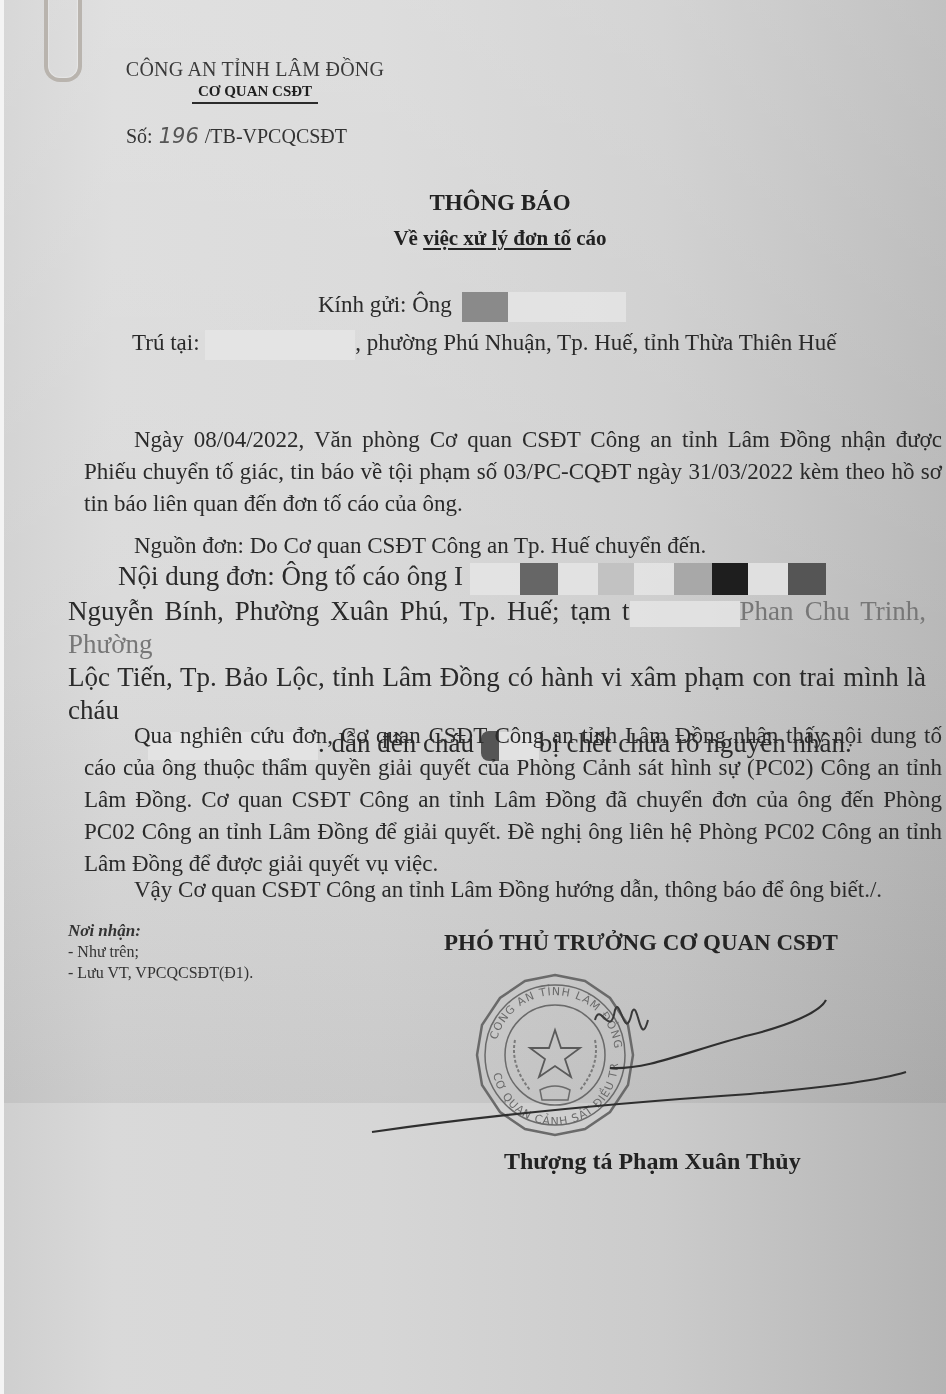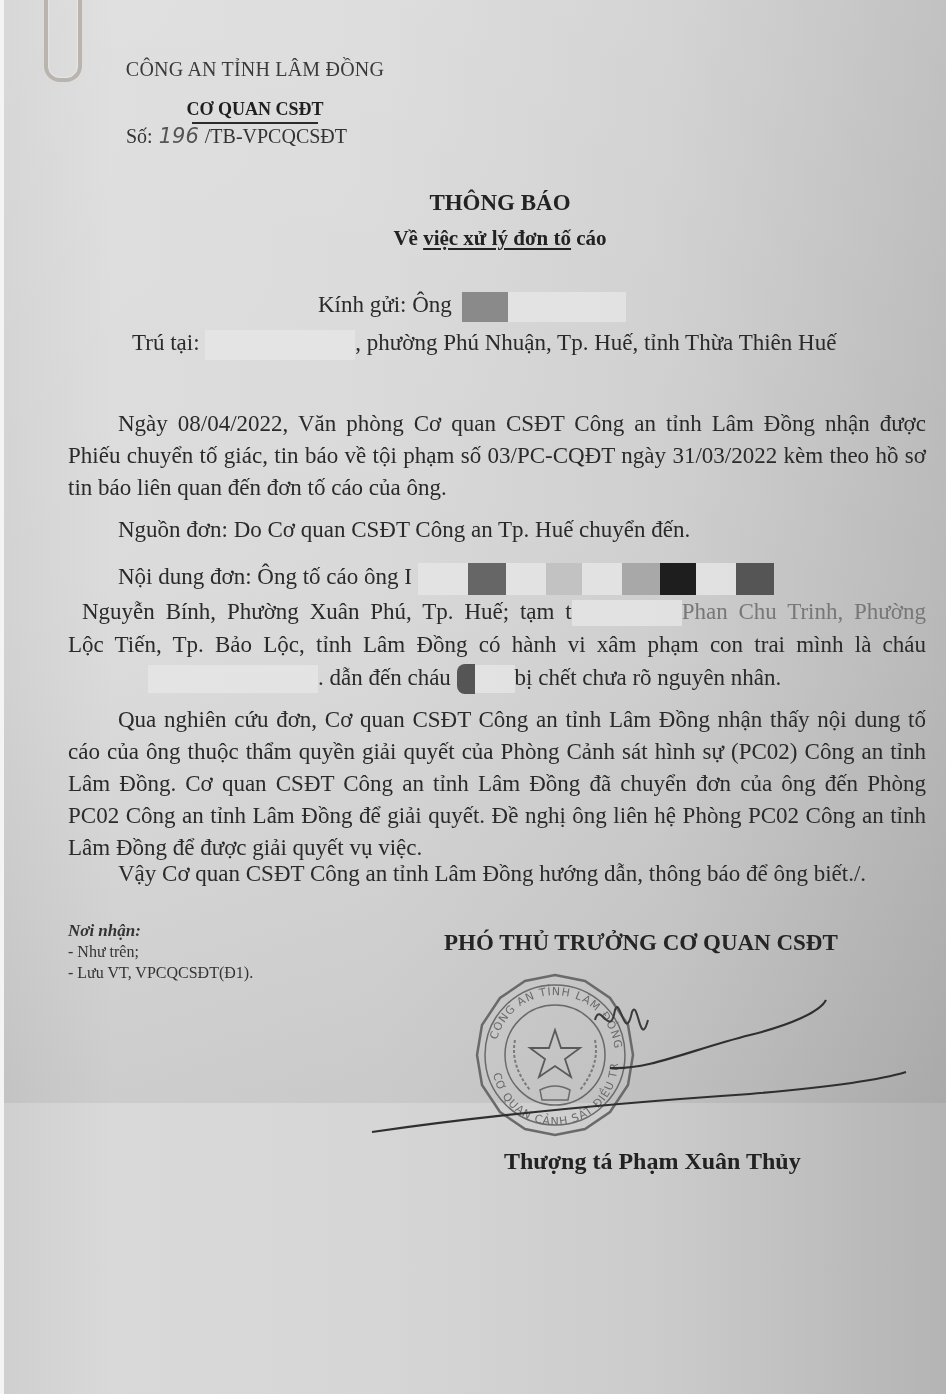--- a/index.html
+++ b/index.html
@@ -7,36 +7,36 @@
     background:linear-gradient(90deg,#cfcfcf 0%,#d9d9d9 12%,#d6d6d6 40%,#cbcbcb 70%,#b4b4b4 100%);
     font-family:"Liberation Serif","DejaVu Serif",serif;color:#2a2a2a;}
   .page{position:absolute;left:0;top:0;width:946px;height:1103px;
     background:linear-gradient(180deg,rgba(255,255,255,0.18) 0%,rgba(255,255,255,0.05) 60%,rgba(0,0,0,0.06) 100%);}
   .left-edge{position:absolute;left:0;top:0;width:4px;height:1394px;background:#f4f4f4;}
   .clip{position:absolute;left:44px;top:-6px;width:30px;height:84px;border:4px solid #b9b4ae;border-top:none;
     border-radius:0 0 16px 16px;box-shadow:inset 0 0 2px #fff;}
   .abs{position:absolute;}
   .hdr-l{left:100px;top:58px;width:310px;text-align:center;}
   .hdr-l .org1{font-size:20px;letter-spacing:0.2px;color:#3a3a3a;}
-  .hdr-l .org2{font-size:18px;font-weight:bold;margin-top:18px;color:#1f1f1f;}
+  .hdr-l .org2{font-size:15px;font-weight:bold;margin-top:2px;color:#1f1f1f;}
   .hdr-l .rule{width:126px;height:2px;background:#2b2b2b;margin:2px auto 0 auto;}
   .so{left:126px;top:124px;font-size:20px;color:#333;}
   .so .num{font-family:"DejaVu Sans",sans-serif;font-style:italic;font-size:21px;color:#555;margin:0 6px;}
   .hdr-r{left:440px;top:62px;width:480px;text-align:center;}
   .hdr-r .nation{font-size:20px;letter-spacing:0.2px;color:#2a2a2a;}
   .hdr-r .motto{font-size:20px;font-weight:bold;margin-top:6px;color:#1f1f1f;}
   .hdr-r .rule{width:276px;height:2px;background:#2b2b2b;margin:3px auto 0 auto;}
   .hdr-r .date{font-size:21px;font-style:italic;margin-top:6px;color:#333;}
   .title{left:0;width:1000px;top:190px;text-align:center;font-size:23px;font-weight:bold;color:#222;}
   .subtitle{left:0;width:1000px;top:226px;text-align:center;font-size:21px;font-weight:bold;color:#222;}
   .subtitle u{text-decoration-thickness:2px;text-underline-offset:3px;}
   .to{left:318px;top:292px;font-size:23px;}
   .addr{left:132px;top:330px;font-size:23px;}
   .redact{display:inline-block;vertical-align:middle;}
-  p.body{position:absolute;left:68px;width:858px;margin:0;font-size:23px;line-height:32px;text-align:justify;}
+  p.body{position:absolute;left:68px;width:858px;margin:16px;font-size:23px;line-height:32px;text-align:justify;}
   .indent{display:inline-block;width:50px;}
   .recv{left:68px;top:920px;font-size:16px;color:#333;line-height:21px;}
   .recv .lbl{font-weight:bold;font-style:italic;font-size:17px;}
   .sign-title{left:444px;top:930px;font-size:23px;font-weight:bold;color:#252525;}
   .seal{left:470px;top:970px;width:170px;height:170px;}
   .sig{left:370px;top:990px;width:540px;height:150px;}
   .signer{left:504px;top:1148px;font-size:24px;font-weight:bold;color:#222;}
   .blur{background:rgba(230,230,230,0.8);}
 </style>
 </head>
@@ -69,25 +69,25 @@
   </div>
   <div class="abs addr">
     <span>Trú tại:</span>
     <span class="redact blur" style="width:150px;height:30px;"></span><span>, phường Phú Nhuận, Tp. Huế, tỉnh Thừa Thiên Huế</span>
   </div>
 
   <p class="body" style="top:408px;"><span class="indent"></span><span>Ngày 08/04/2022, Văn phòng Cơ quan CSĐT Công an tỉnh Lâm Đồng nhận được Phiếu chuyển tố giác, tin báo về tội phạm số 03/PC-CQĐT ngày 31/03/2022 kèm theo hồ sơ tin báo liên quan đến đơn tố cáo của ông.</span></p>
 
   <p class="body" style="top:514px;"><span class="indent"></span><span>Nguồn đơn: Do Cơ quan CSĐT Công an Tp. Huế chuyển đến.</span></p>
 
-  <div class="abs" style="left:68px;top:560px;width:858px;font-size:23px;line-height:33px;">
+  <div class="abs" style="left:68px;top:560px;width:858px;font-size:27px;line-height:33px;">
     <div><span class="indent"></span><span>Nội dung đơn: Ông tố cáo ông I</span>
       <span class="redact blur" style="width:50px;height:32px;"></span><span class="redact" style="width:38px;height:32px;background:#666;"></span><span class="redact blur" style="width:40px;height:32px;"></span><span class="redact" style="width:36px;height:32px;background:#c2c2c2;"></span><span class="redact blur" style="width:40px;height:32px;"></span><span class="redact" style="width:38px;height:32px;background:#a8a8a8;"></span><span class="redact" style="width:36px;height:32px;background:#1e1e1e;"></span><span class="redact blur" style="width:40px;height:32px;"></span><span class="redact" style="width:38px;height:32px;background:#555;"></span>
     </div>
-    <div style="text-align:justify;text-align-last:justify;margin-left:14px;"><span>Nguyễn Bính, Phường Xuân Phú, Tp. Huế; tạm t</span><span class="redact blur" style="width:110px;height:26px;"></span><span style="color:#777;">Phan Chu Trinh, Phường</span></div>
+    <div style="text-align:justify;text-align-last:justify;"><span>Nguyễn Bính, Phường Xuân Phú, Tp. Huế; tạm t</span><span class="redact blur" style="width:110px;height:26px;"></span><span style="color:#777;">Phan Chu Trinh, Phường</span></div>
     <div style="text-align:justify;text-align-last:justify;"><span>Lộc Tiến, Tp. Bảo Lộc, tỉnh Lâm Đồng có hành vi xâm phạm con trai mình là cháu</span></div>
     <div style="padding-left:80px;"><span class="redact blur" style="width:170px;height:28px;"></span><span>. dẫn đến cháu</span>
       <span class="redact" style="width:18px;height:30px;background:#555;border-radius:8px 0 0 8px;"></span><span class="redact blur" style="width:40px;height:28px;"></span><span>bị chết chưa rõ nguyên nhân.</span></div>
   </div>
 
   <p class="body" style="top:704px;"><span class="indent"></span><span>Qua nghiên cứu đơn, Cơ quan CSĐT Công an tỉnh Lâm Đồng nhận thấy nội dung tố cáo của ông thuộc thẩm quyền giải quyết của Phòng Cảnh sát hình sự (PC02) Công an tỉnh Lâm Đồng. Cơ quan CSĐT Công an tỉnh Lâm Đồng đã chuyển đơn của ông đến Phòng PC02 Công an tỉnh Lâm Đồng để giải quyết. Đề nghị ông liên hệ Phòng PC02 Công an tỉnh Lâm Đồng để được giải quyết vụ việc.</span></p>
 
   <p class="body" style="top:858px;"><span class="indent"></span><span>Vậy Cơ quan CSĐT Công an tỉnh Lâm Đồng hướng dẫn, thông báo để ông biết./.</span></p>
 
   <div class="abs recv">

